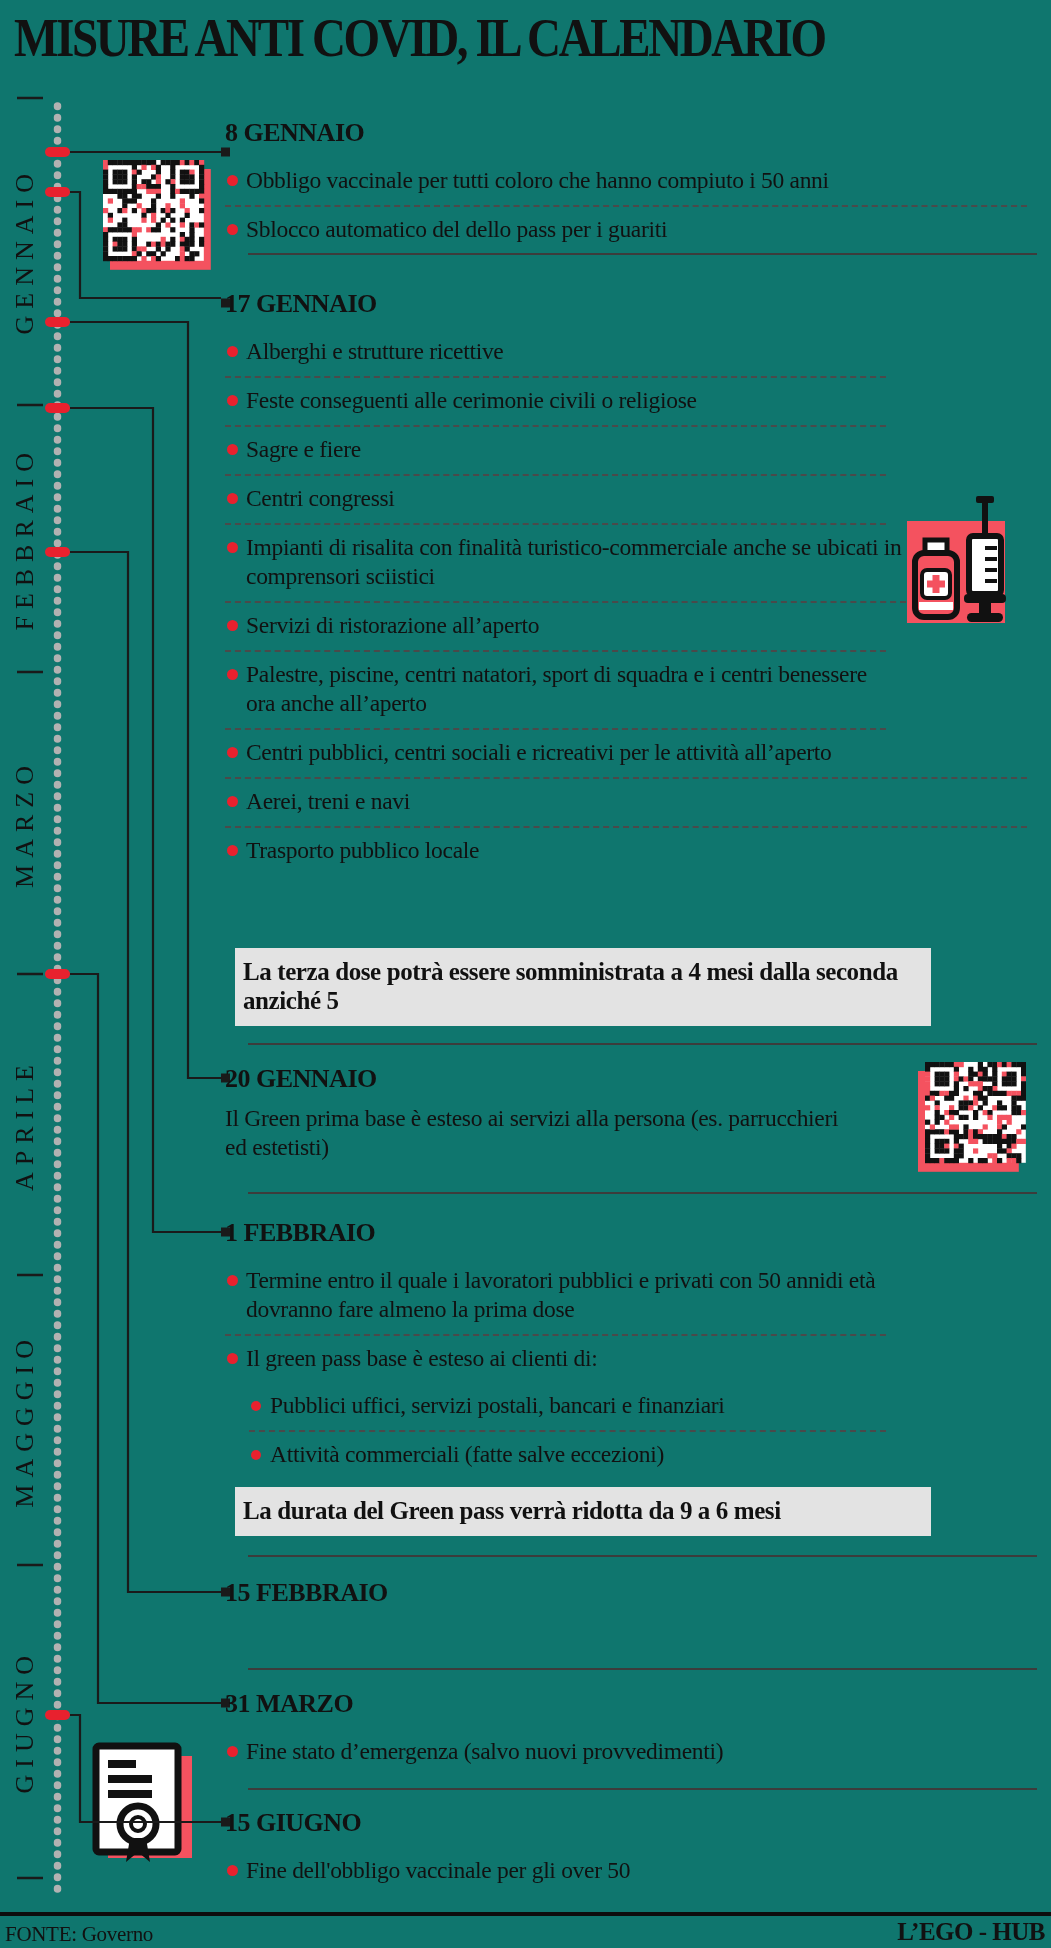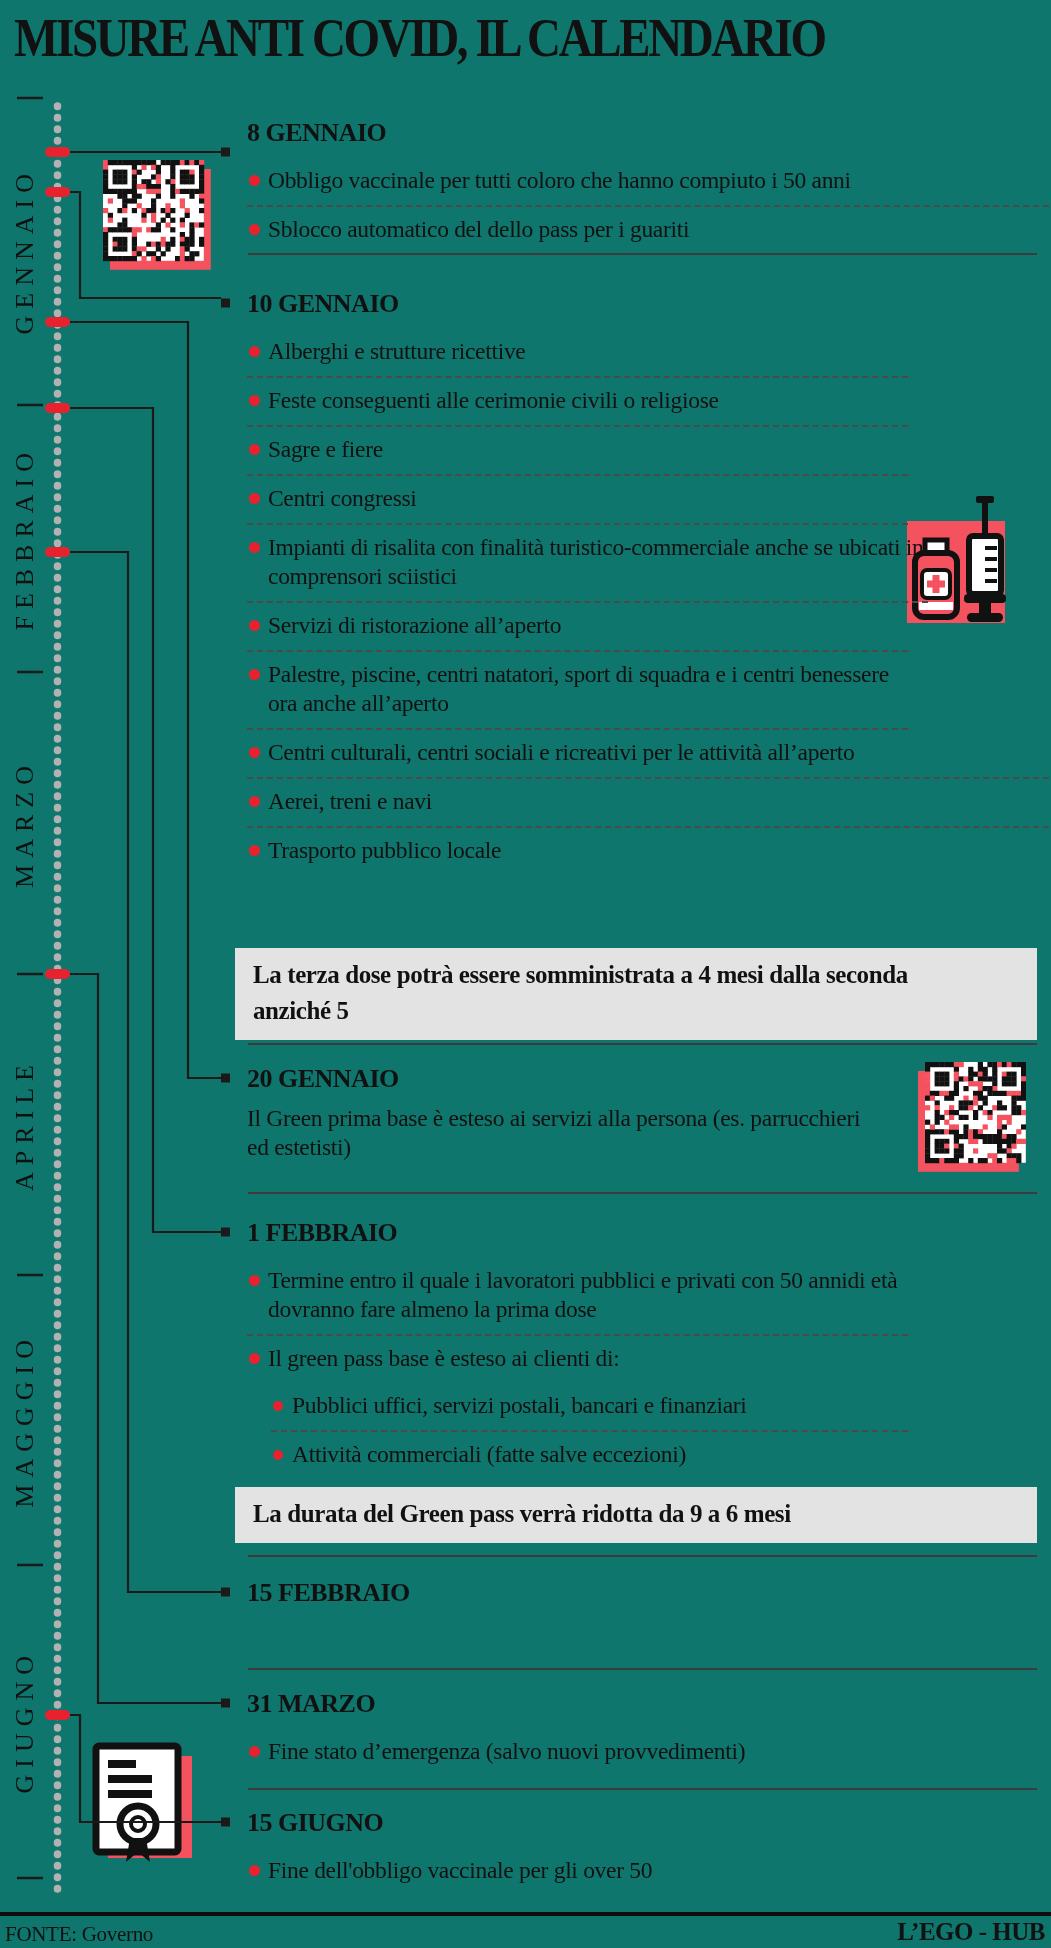--- a/index.html
+++ b/index.html
@@ -7,30 +7,30 @@
         font-family:Liberation Serif, serif;color:#111;}
   
   #title{position:absolute;left:14px;top:6px;font-size:49px;font-weight:bold;
          letter-spacing:-2.5px;transform:scale(.96,1.12);transform-origin:left top;white-space:nowrap;}
   
   #rail-svg,#conn-svg{position:absolute;left:0;top:0;pointer-events:none;}
   .month{position:absolute;left:6px;width:38px;display:flex;align-items:center;justify-content:center;}
   .month span{writing-mode:vertical-rl;transform:rotate(180deg);font-size:26px;
               letter-spacing:7px;color:#111;white-space:nowrap;}
   
-  .sec{position:absolute;left:247px;width:802px;}
+  .sec{position:absolute;left:225px;width:802px;}
   .sec h2{margin:0 0 10px 0;font-size:26px;font-weight:bold;letter-spacing:-.5px;line-height:30px;}
   .para{font-size:23.5px;line-height:29px;letter-spacing:-.3px;margin:0 0 6px 0;}
   .row{position:relative;padding:8px 0 10px 21px;font-size:23.5px;line-height:29px;letter-spacing:-.3px;}
   .row.sep{border-bottom:2px dashed #4a4a4a;}
   .row .dot{position:absolute;left:2px;top:17px;width:11px;height:11px;border-radius:50%;background:#e8212e;}
   .row.sub{margin-left:24px;}
   .row.sub .dot{width:10px;height:10px;top:18px;}
-  .hl-box{position:absolute;left:235px;width:802px;box-sizing:border-box;background:#e3e3e3;
-          padding:9px 14px 11px 18px;font-size:25px;font-weight:bold;letter-spacing:-.4px;line-height:36px;}
+  .hl-box{position:absolute;left:235px;width:696px;box-sizing:border-box;background:#e3e3e3;
+          padding:9px 14px 11px 8px;font-size:25px;font-weight:bold;letter-spacing:-.4px;line-height:29px;}
   .solid-sep{position:absolute;left:248px;width:789px;border-top:2px solid #3c3c3c;height:0;}
   
   .icon-abs{position:absolute;}
   
   #footer-line{position:absolute;left:0;top:1912px;width:1051px;border-top:4px solid #0d0d0d;}
   #footer-source{position:absolute;left:5px;top:1922px;font-size:21px;letter-spacing:-.3px;}
   #footer-credit{position:absolute;right:6px;top:1918px;font-size:25px;font-weight:bold;letter-spacing:-.5px;}
 </style>
 </head>
 <body>
@@ -592,29 +592,29 @@
     </svg>
 
   <section class="sec" style="top:118px">
     <h2>8 GENNAIO</h2>
     <div class="row sep"><span class="dot"></span><span>Obbligo vaccinale per tutti coloro che hanno compiuto i 50 anni</span></div>
     <div class="row"><span class="dot"></span><span>Sblocco automatico del dello pass per i guariti</span></div>
   </section>
   <div class="solid-sep" style="top:253px"></div>
 
   <section class="sec" style="top:289px">
-    <h2>10 GENNAIO</h2>
+    <h2>17 GENNAIO</h2>
     <div class="row sep" style="width:640px"><span class="dot"></span><span>Alberghi e strutture ricettive</span></div>
     <div class="row sep" style="width:640px"><span class="dot"></span><span>Feste conseguenti alle cerimonie civili o religiose</span></div>
     <div class="row sep" style="width:640px"><span class="dot"></span><span>Sagre e fiere</span></div>
     <div class="row sep" style="width:640px"><span class="dot"></span><span>Centri congressi</span></div>
     <div class="row sep" style="width:660px"><span class="dot"></span><span>Impianti di risalita con finalità turistico-commerciale anche se ubicati in comprensori sciistici</span></div>
     <div class="row sep" style="width:640px"><span class="dot"></span><span>Servizi di ristorazione all’aperto</span></div>
     <div class="row sep" style="width:640px"><span class="dot"></span><span>Palestre, piscine, centri natatori, sport di squadra e i centri benessere ora anche all’aperto</span></div>
-    <div class="row sep"><span class="dot"></span><span>Centri culturali, centri sociali e ricreativi per le attività all’aperto</span></div>
+    <div class="row sep"><span class="dot"></span><span>Centri pubblici, centri sociali e ricreativi per le attività all’aperto</span></div>
     <div class="row sep"><span class="dot"></span><span>Aerei, treni e navi</span></div>
     <div class="row"><span class="dot"></span><span>Trasporto pubblico locale</span></div>
   </section>
   <div class="hl-box" style="top:948px">
       <span style="display:block;width:680px">La terza dose potrà essere somministrata a 4 mesi dalla seconda anziché 5</span>
     </div>
   <div class="solid-sep" style="top:1043px"></div>
 
   <section class="sec" style="top:1064px">
     <h2>20 GENNAIO</h2>

